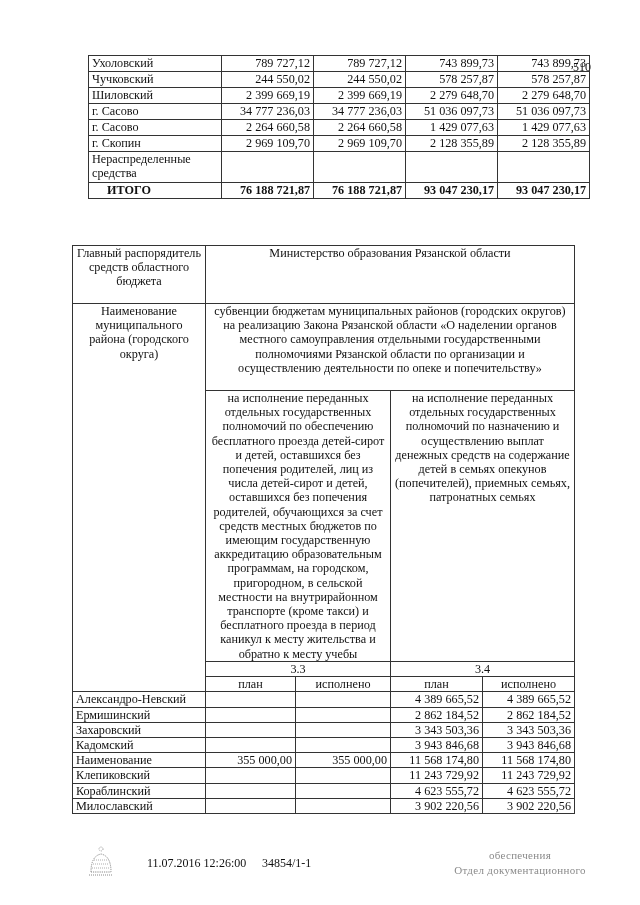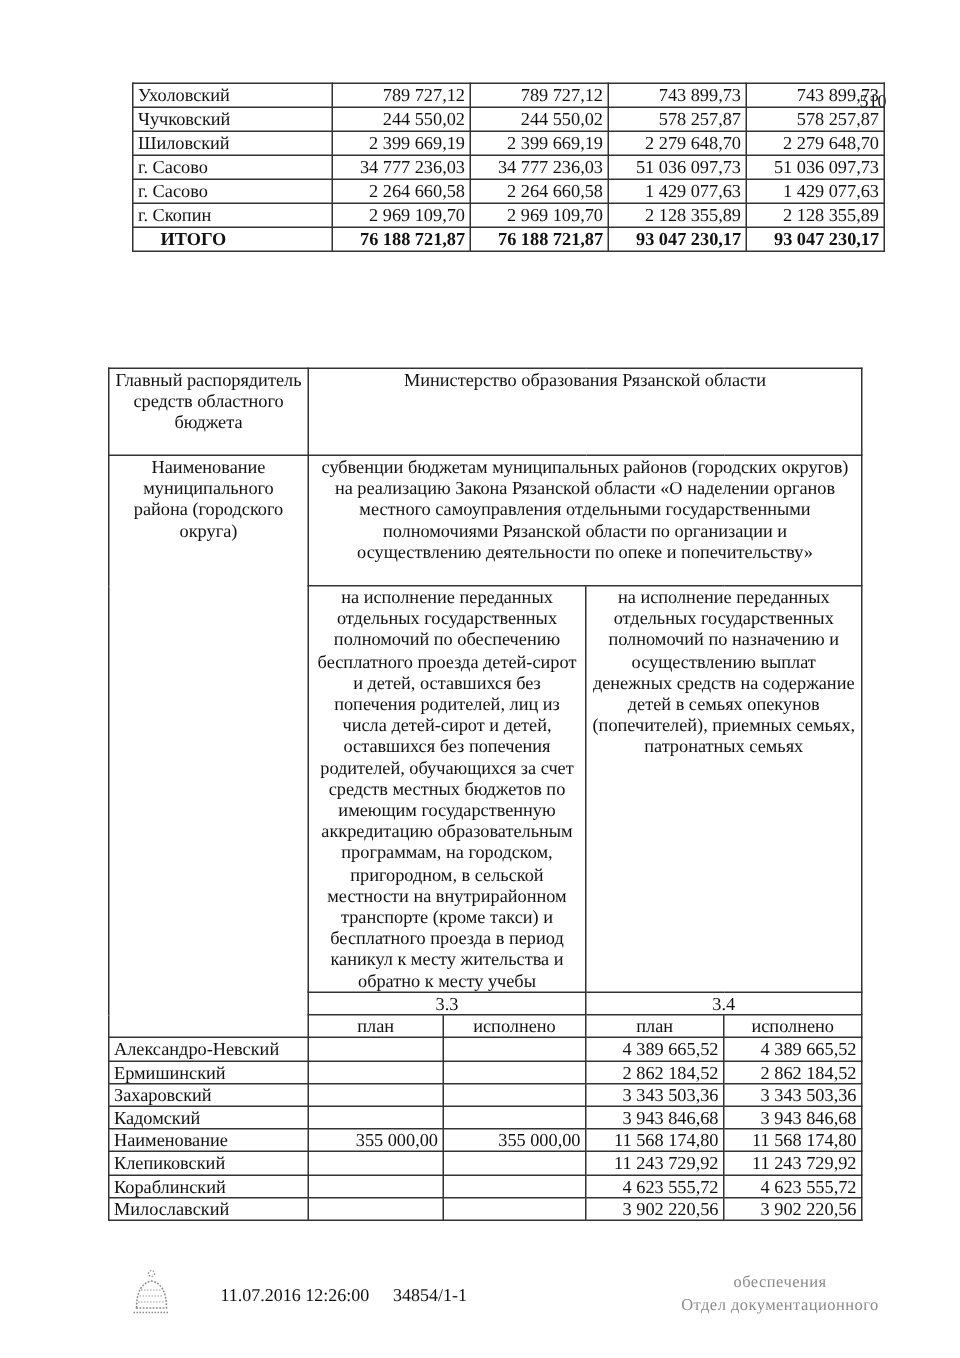--- a/index.html
+++ b/index.html
@@ -75,20 +75,27 @@
       <td class="num">2 264 660,58</td>
       <td class="num">1 429 077,63</td>
       <td class="num">1 429 077,63</td>
     </tr>
     <tr>
       <td>г. Скопин</td>
       <td class="num">2 969 109,70</td>
       <td class="num">2 969 109,70</td>
       <td class="num">2 128 355,89</td>
       <td class="num">2 128 355,89</td>
+    </tr>
+    <tr>
+      <td style="white-space:normal;height:30px;">Нераспределенные средства</td>
+      <td class="num"></td>
+      <td class="num"></td>
+      <td class="num"></td>
+      <td class="num"></td>
     </tr>
     <tr>
       <td class="bold">ИТОГО</td>
       <td class="num bold">76 188 721,87</td>
       <td class="num bold">76 188 721,87</td>
       <td class="num bold">93 047 230,17</td>
       <td class="num bold">93 047 230,17</td>
     </tr>
   </tbody>
 </table>

